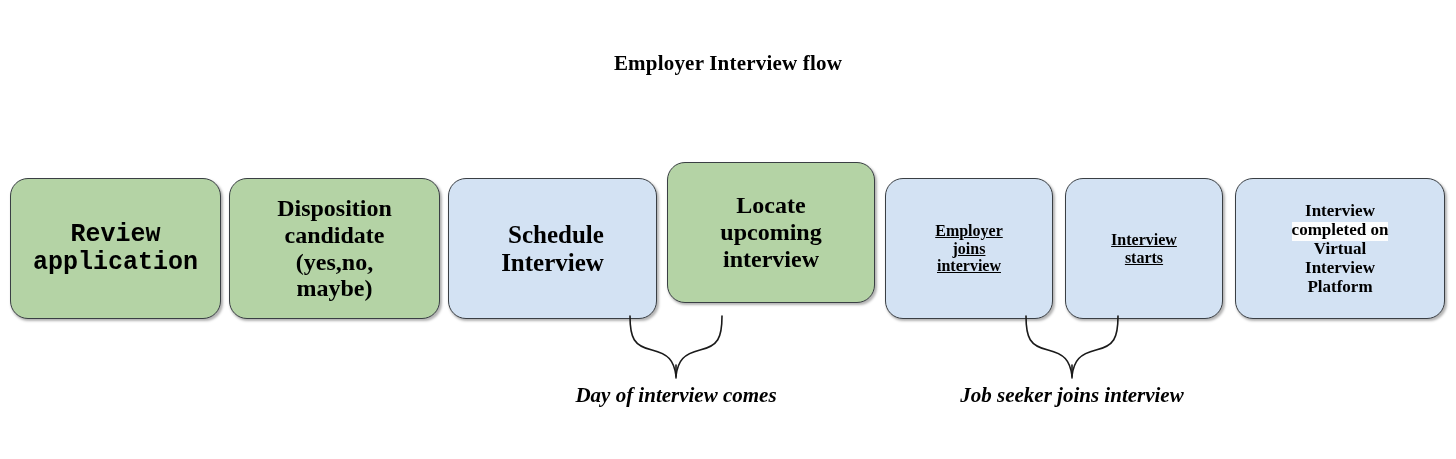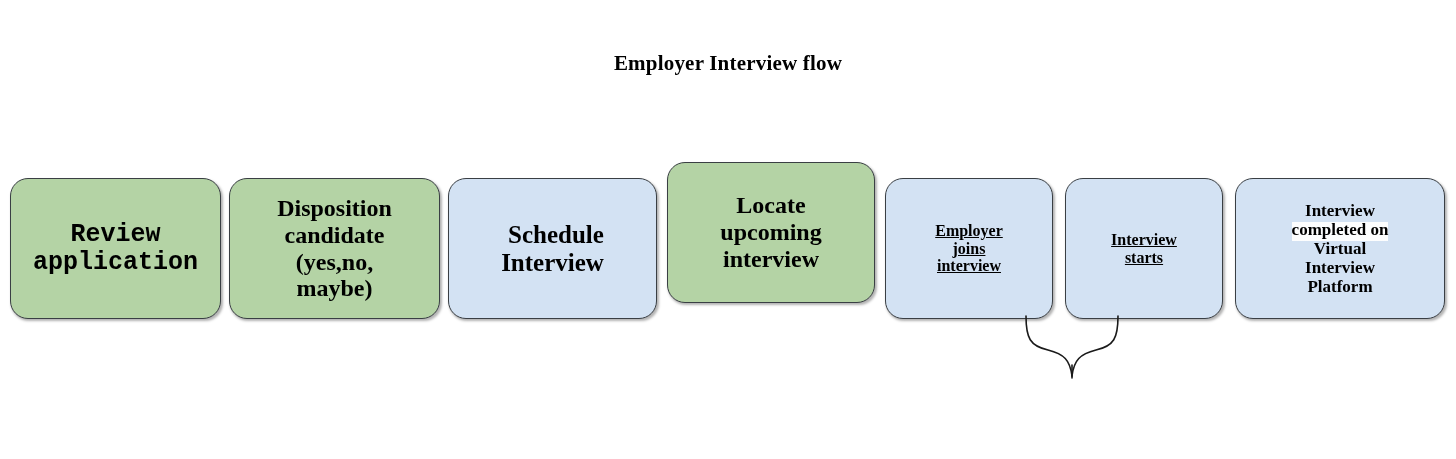--- a/index.html
+++ b/index.html
@@ -147,26 +147,39 @@
   </div>
 
   <div class="step-box blue fs-16" style="left:1235px; top:178px; width:210px; height:141px;">
     <span class="step-label highlight-line-2">Interview
 completed on
 Virtual
 Interview
 Platform</span>
   </div>
 
+  <div class="brace-group" style="left:560px; top:316px; width:232px; height:110px;">
+    <svg class="brace-svg" width="232" height="62" viewBox="0 0 232 62">
+      <path d="M 70 0
+               C 70 22, 74 30, 92 34
+               C 108 38, 114 44, 116 60" fill="none" stroke="#1a1a1a" stroke-width="1.6" stroke-linecap="round"></path>
+      <path d="M 162 0
+               C 162 22, 158 30, 140 34
+               C 124 38, 118 44, 116 60" fill="none" stroke="#1a1a1a" stroke-width="1.6" stroke-linecap="round"></path>
+      <path d="M 116 49 L 116 62" fill="none" stroke="#1a1a1a" stroke-width="1.6" stroke-linecap="round"></path>
+    </svg>
+    <div class="brace-caption" style="top:66px;">Day of interview comes</div>
+  </div>
 
   <div class="brace-group" style="left:956px; top:316px; width:232px; height:110px;">
     <svg class="brace-svg" width="232" height="62" viewBox="0 0 232 62">
       <path d="M 70 0
                C 70 22, 74 30, 92 34
                C 108 38, 114 44, 116 60" fill="none" stroke="#1a1a1a" stroke-width="1.6" stroke-linecap="round"></path>
       <path d="M 162 0
                C 162 22, 158 30, 140 34
                C 124 38, 118 44, 116 60" fill="none" stroke="#1a1a1a" stroke-width="1.6" stroke-linecap="round"></path>
       <path d="M 116 49 L 116 62" fill="none" stroke="#1a1a1a" stroke-width="1.6" stroke-linecap="round"></path>
     </svg>
+    <div class="brace-caption" style="top:66px;">Job seeker joins interview</div>
   </div>
 
 </div>
 
 </body></html>

